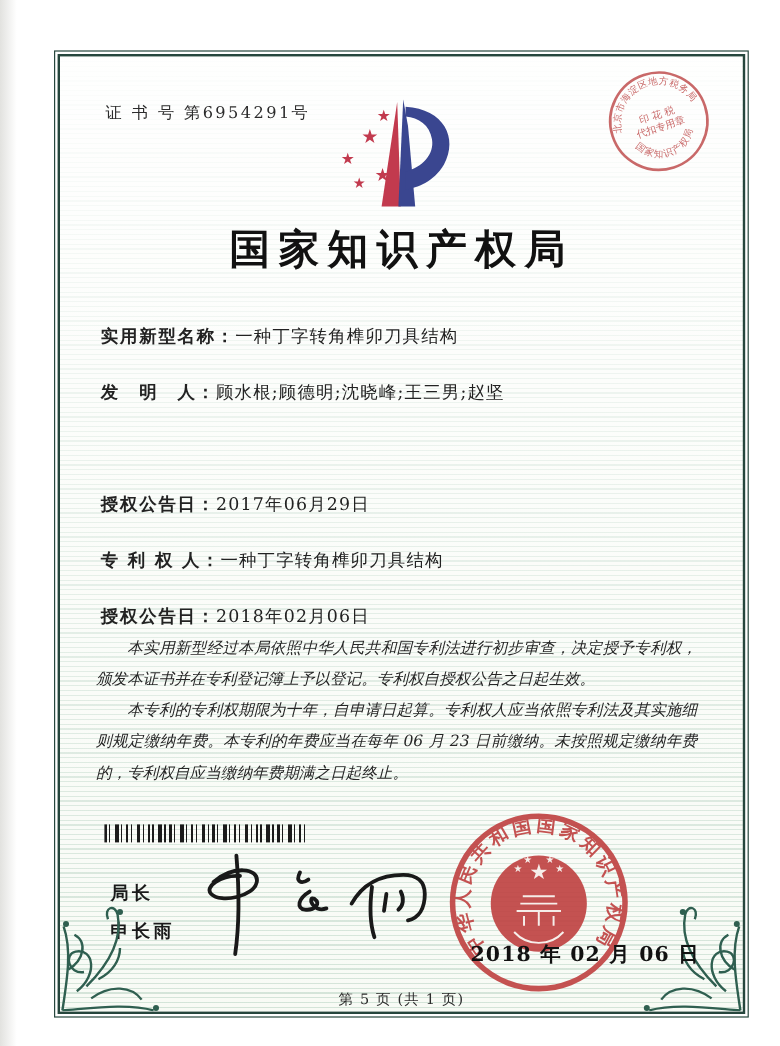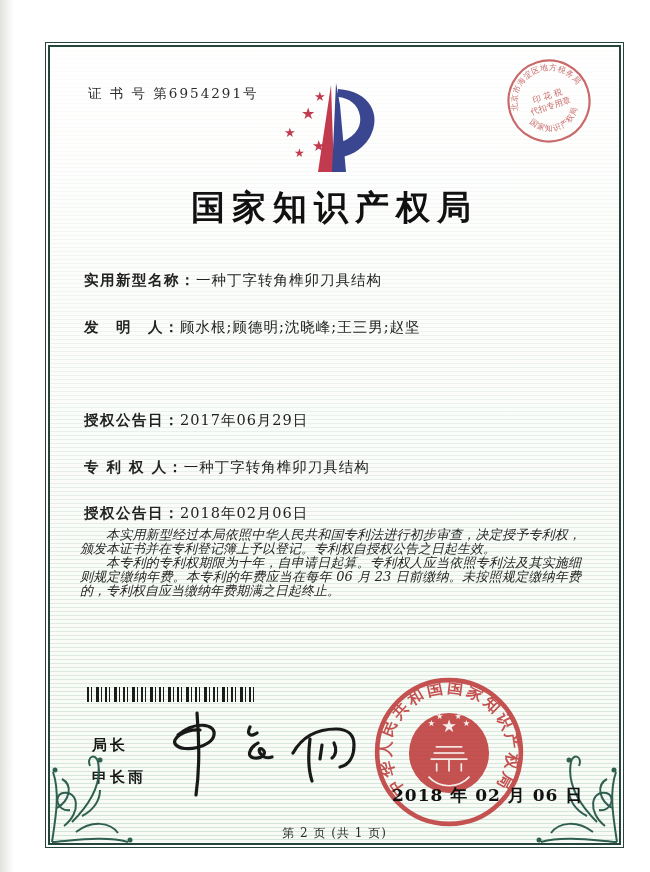--- a/index.html
+++ b/index.html
@@ -32,21 +32,21 @@
   .tax-stamp{position:absolute;left:455px;top:10px;width:88px;height:88px;transform:rotate(-18deg);opacity:.85;}
   .title{position:absolute;left:0;right:0;top:138px;text-align:center;
     font-size:34px;font-weight:bold;letter-spacing:7px;color:#111;}
   
   .field-row{position:absolute;left:34px;font-size:14.5px;white-space:nowrap;}
   .field-label{font-weight:bold;letter-spacing:1.5px;color:#222;}
   .field-value{letter-spacing:1px;color:#222;}
   .row0{top:224px}.row1{top:271px}.row2{top:317px}.row3{top:364px}.row4{top:411px}.row5{top:457px}
   
   .body-text{position:absolute;left:30px;top:481px;width:501px;
-    font-size:13px;line-height:14px;text-align:justify;color:#262626;
+    font-size:13px;line-height:26px;text-align:justify;color:#262626;
     font-style:italic;}
   .body-text p{margin:0;text-indent:2em;}
   
   .barcode{position:absolute;left:37px;top:640px;width:168px;height:15px;
     background-image:repeating-linear-gradient(90deg,
       #1b1b1b 0px,#1b1b1b 2px,transparent 2px,transparent 4px,
       #1b1b1b 4px,#1b1b1b 5px,transparent 5px,transparent 9px,
       #1b1b1b 9px,#1b1b1b 12px,transparent 12px,transparent 14px,
       #1b1b1b 14px,#1b1b1b 15px,transparent 15px,transparent 18px);}
   
@@ -163,21 +163,21 @@
       <g stroke="#f7eeea" stroke-width="1.6" fill="none">
         <path d="M60,76 h30"></path>
         <path d="M57,82 h36"></path>
         <path d="M62,70 h26"></path>
         <path d="M63,86 v8 M75,82 v12 M87,86 v8"></path>
         <path d="M55,99 a27,27 0 0 0 40,0"></path>
       </g>
     </svg>
     <div class="seal-date">2018 年 02 月 06 日</div>
 
-    <div class="footer">第 2 页 (共 1 页)</div>
+    <div class="footer">第 5 页 (共 1 页)</div>
 
     <svg class="ornament bl" viewBox="0 0 95 115">
       <g fill="none" stroke="#2f5f50" stroke-width="2">
         <path d="M4,112 C8,86 12,62 5,42"></path>
         <path d="M4,112 C30,110 58,106 80,112"></path>
         <path d="M16,96 C34,82 30,60 15,63 C5,65 9,82 22,80"></path>
         <path d="M9,78 C22,70 25,55 14,49"></path>
         <path d="M28,102 C44,90 62,92 70,103"></path>
         <path d="M24,92 C44,72 54,52 50,32 C48,23 38,26 42,36"></path>
         <path d="M34,86 C46,80 52,70 52,60"></path>

